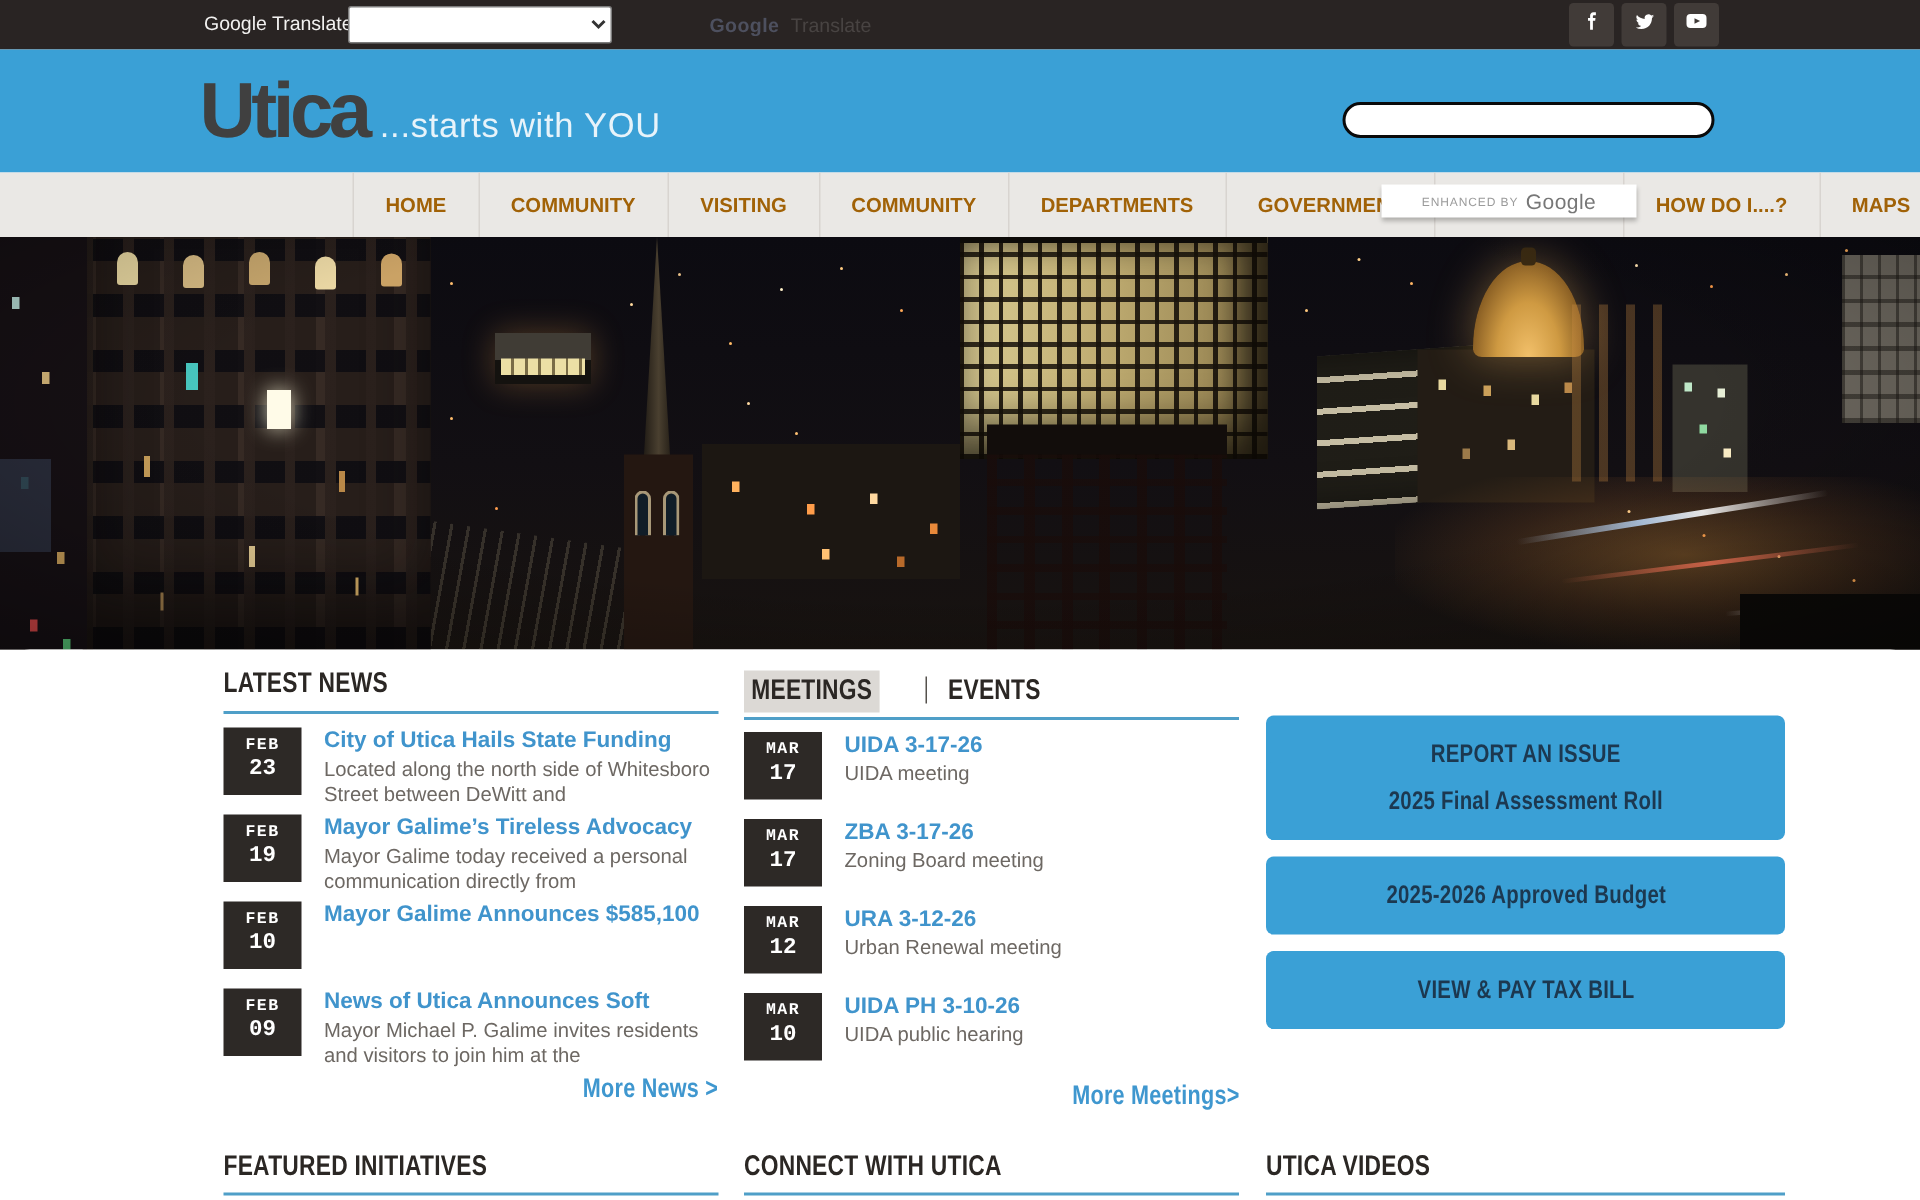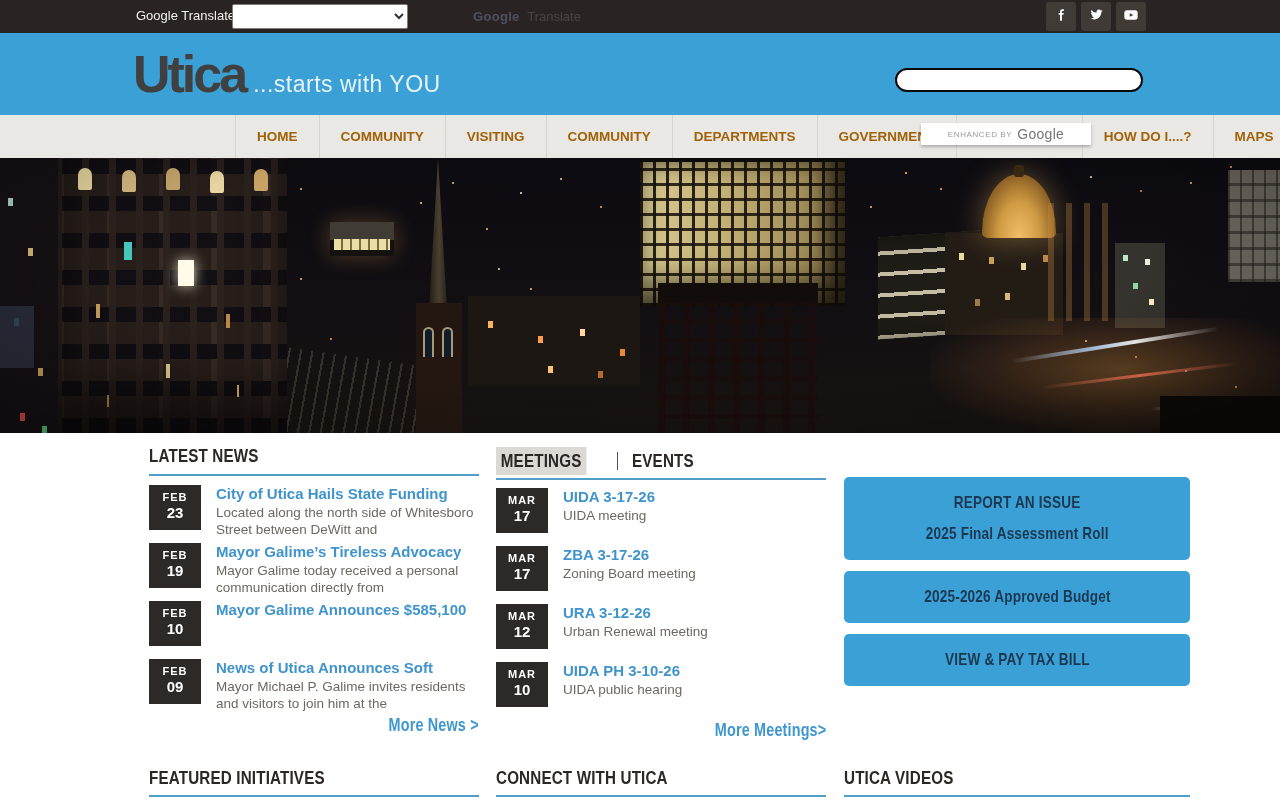--- a/index.html
+++ b/index.html
@@ -127,21 +127,21 @@
   .col-news { position:absolute; left:149px; top:0; width:330px; height:367px; }
   .col-meet { position:absolute; left:496px; top:0; width:330px; height:367px; }
   .col-quick { position:absolute; left:844px; top:0; width:346px; height:367px; }
 
   .cond { display:inline-block; font-weight:700; transform:scaleX(.8); transform-origin:0 50%;
           letter-spacing:.2px; white-space:nowrap; }
   .sec-head { position:absolute; font-size:19px; color:#2b2724; }
   .underline { position:absolute; height:2px; background:#4f9fc8; }
 
   .news-item { position:absolute; left:0; display:flex; width:330px; }
-  .datebox { width:52px; height:45px; background:#2d2926; color:#fff; text-align:center; flex:0 0 52px; }
+  .datebox { width:52px; height:45px; background:#2d2926; color:#fff; text-align:center; flex:0 0 52px;font-family:Liberation Mono, monospace; }
   .datebox .m { font-size:11px; font-weight:700; letter-spacing:1px; margin-top:6px; }
   .datebox .d { font-size:15px; font-weight:700; margin-top:1px; }
   .ni-body { margin-left:15px; width:263px; }
   .ni-title { font-size:15px; font-weight:700; color:#4094cc; white-space:nowrap; overflow:hidden; cursor:pointer; }
   .ni-text { font-size:13.5px; color:#6d6863; line-height:17px; max-height:34px; overflow:hidden; margin-top:2px; }
   .more-link { position:absolute; right:0; font-size:18px; color:#3f97cf; cursor:pointer; }
   .more-link .cond { transform-origin:100% 50%; }
 
   .tab-meetings { background:#dcd9d5; padding:3px 6px; }
   .tab-events { margin-left:14px; }

